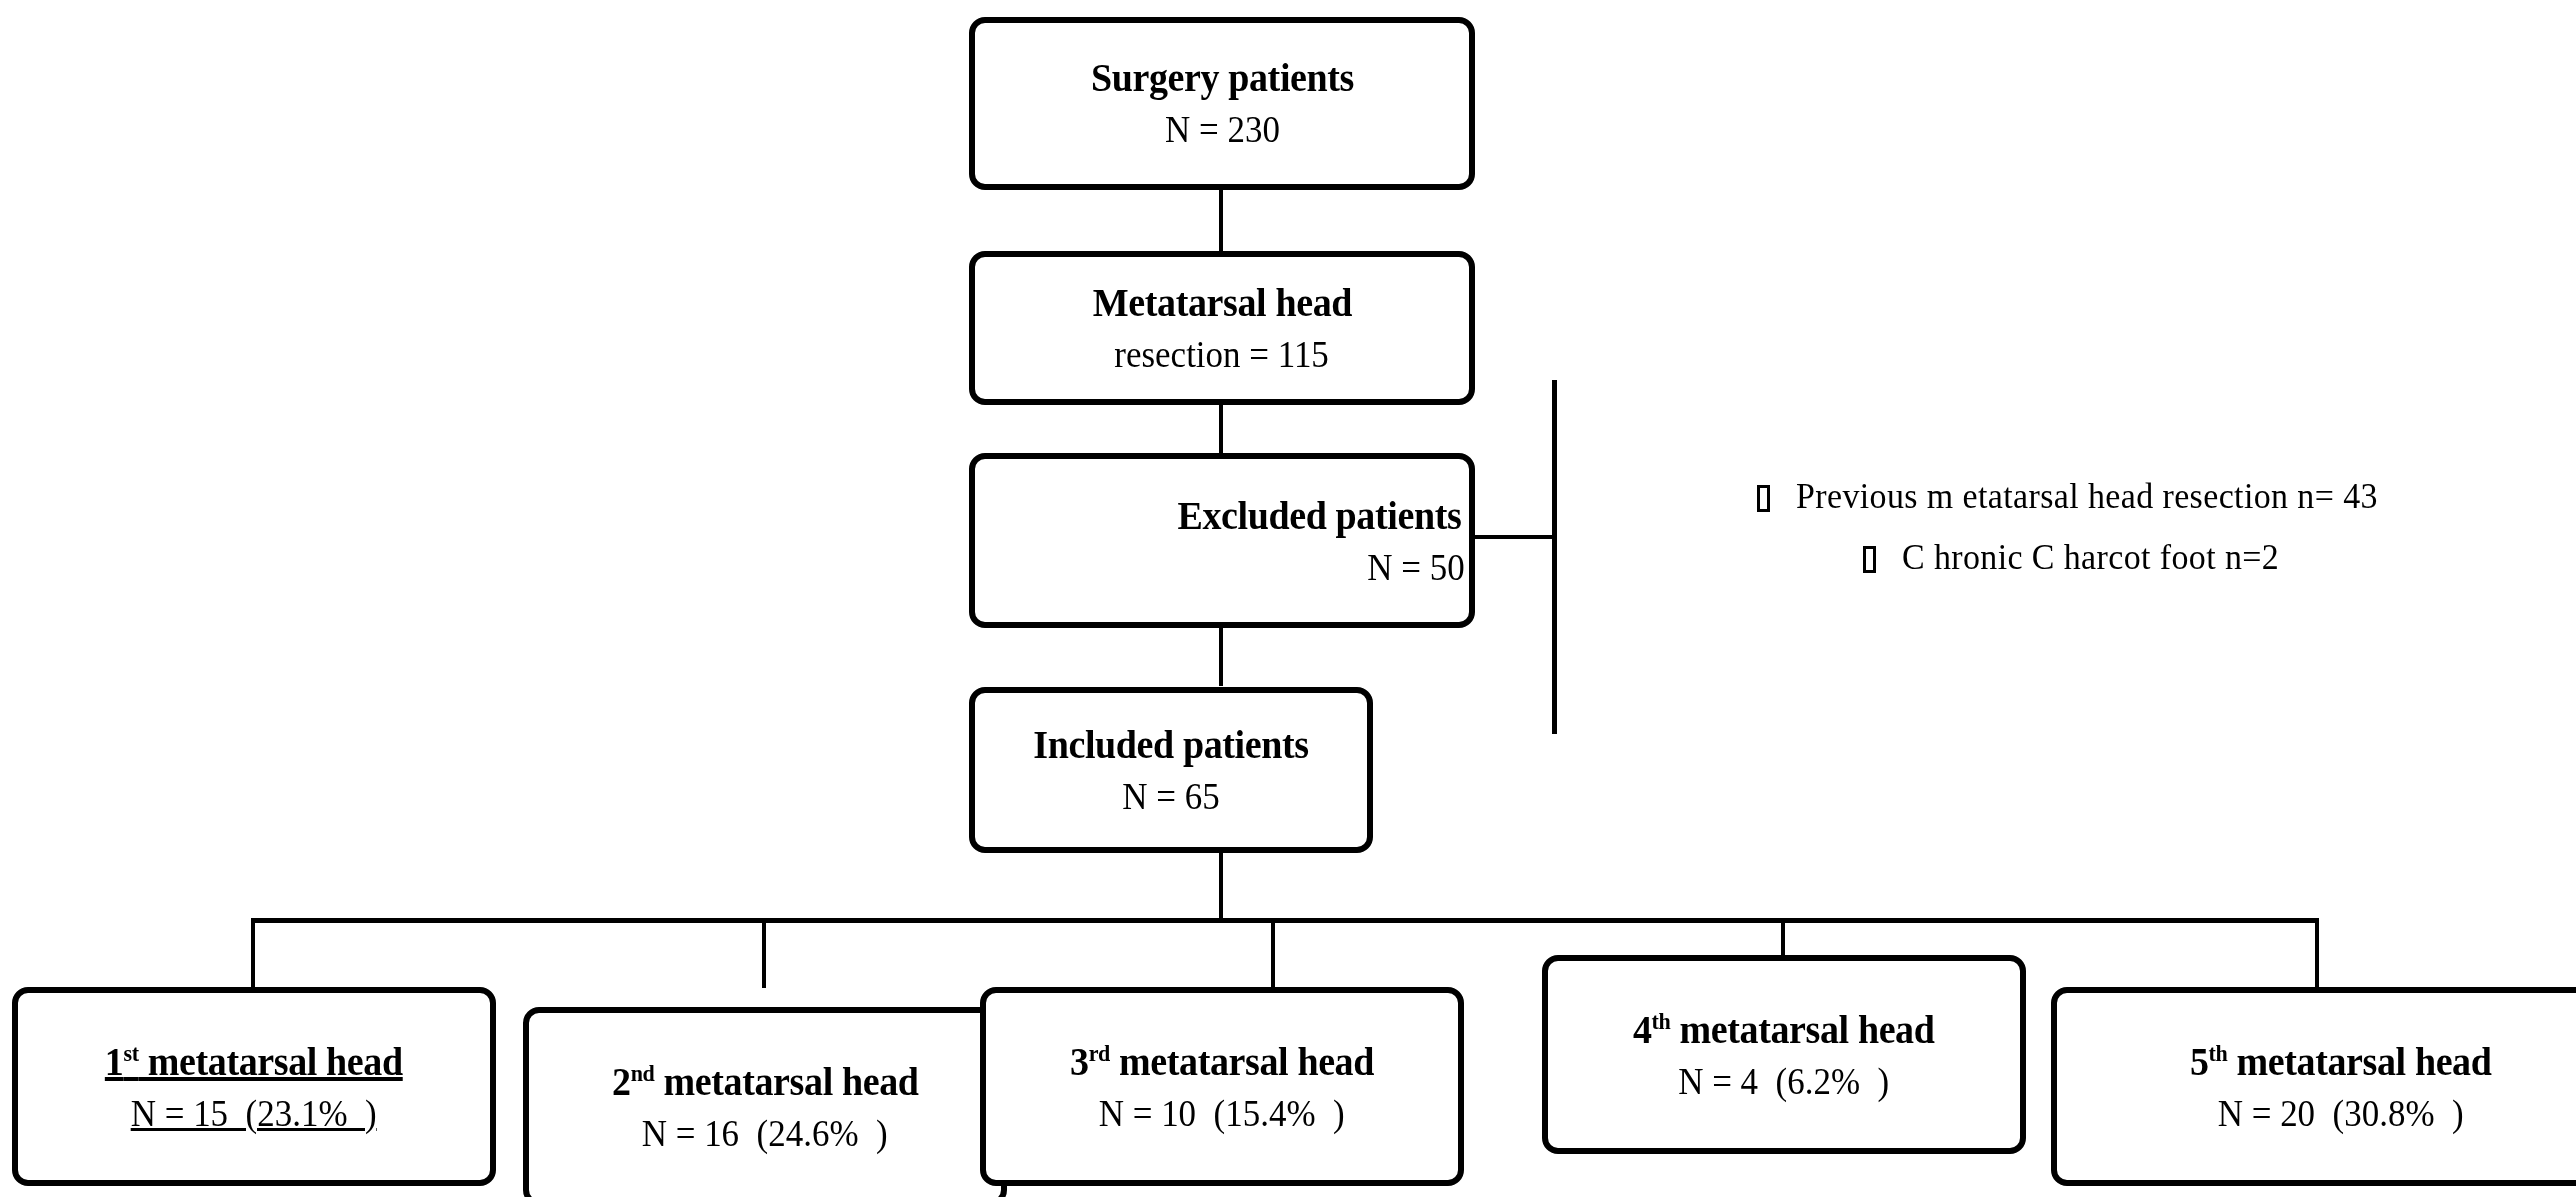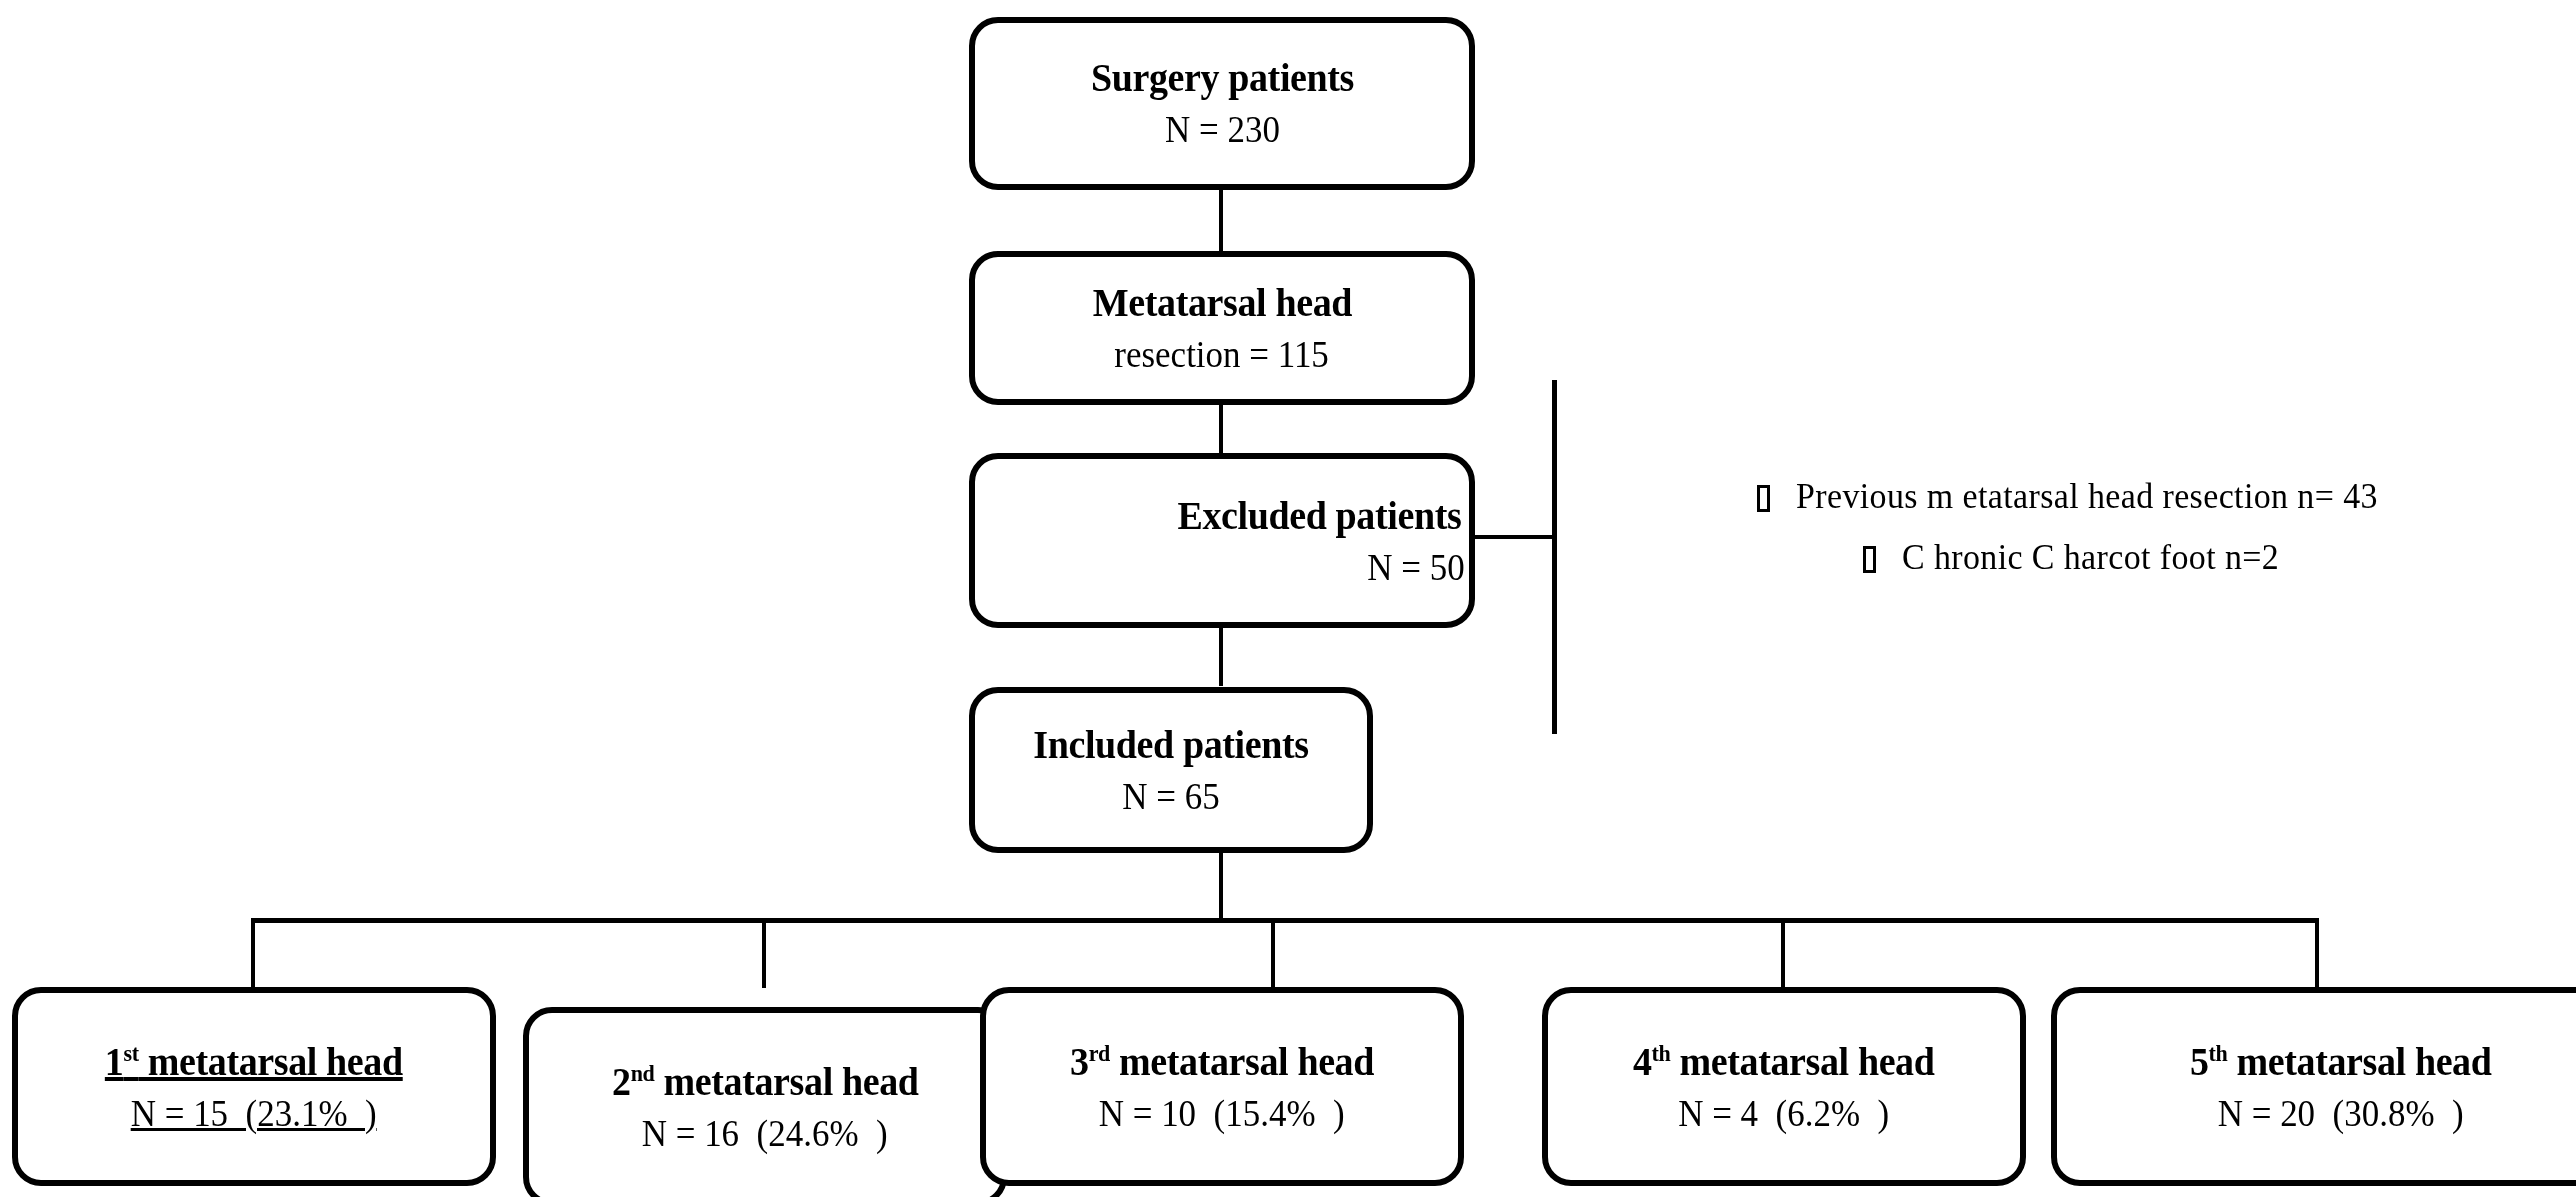--- a/index.html
+++ b/index.html
@@ -19,21 +19,21 @@
     height: 1197px;
     background: #ffffff;
     overflow: hidden;
   }
 
   
   .node {
     position: absolute;
     box-sizing: border-box;
     border: 6px solid #000000;
-    border-radius: 29px;
+    border-radius: 16px;
     background: #ffffff;
     display: flex;
     flex-direction: column;
     align-items: center;
     justify-content: center;
     text-align: center;
     line-height: 1.0;
   }
 
   .node .line1 {
@@ -183,21 +183,21 @@
     <div class="line2">N = 16 (24.6% )</div>
   </div>
 
   <div class="node" style="left:980px; top:987px; width:484px; height:199px;">
     <div class="line1">
       <span>3</span><sup>rd</sup><span> metatarsal head</span>
     </div>
     <div class="line2">N = 10 (15.4% )</div>
   </div>
 
-  <div class="node" style="left:1542px; top:987px; width:484px; height:199px;">
+  <div class="node" style="left:1542px; top:955px; width:484px; height:199px;">
     <div class="line1">
       <span>4</span><sup>th</sup><span> metatarsal head</span>
     </div>
     <div class="line2">N = 4 (6.2% )</div>
   </div>
 
   <div class="node" style="left:2051px; top:987px; width:579px; height:199px;">
     <div class="line1">
       <span>5</span><sup>th</sup><span> metatarsal head</span>
     </div>

